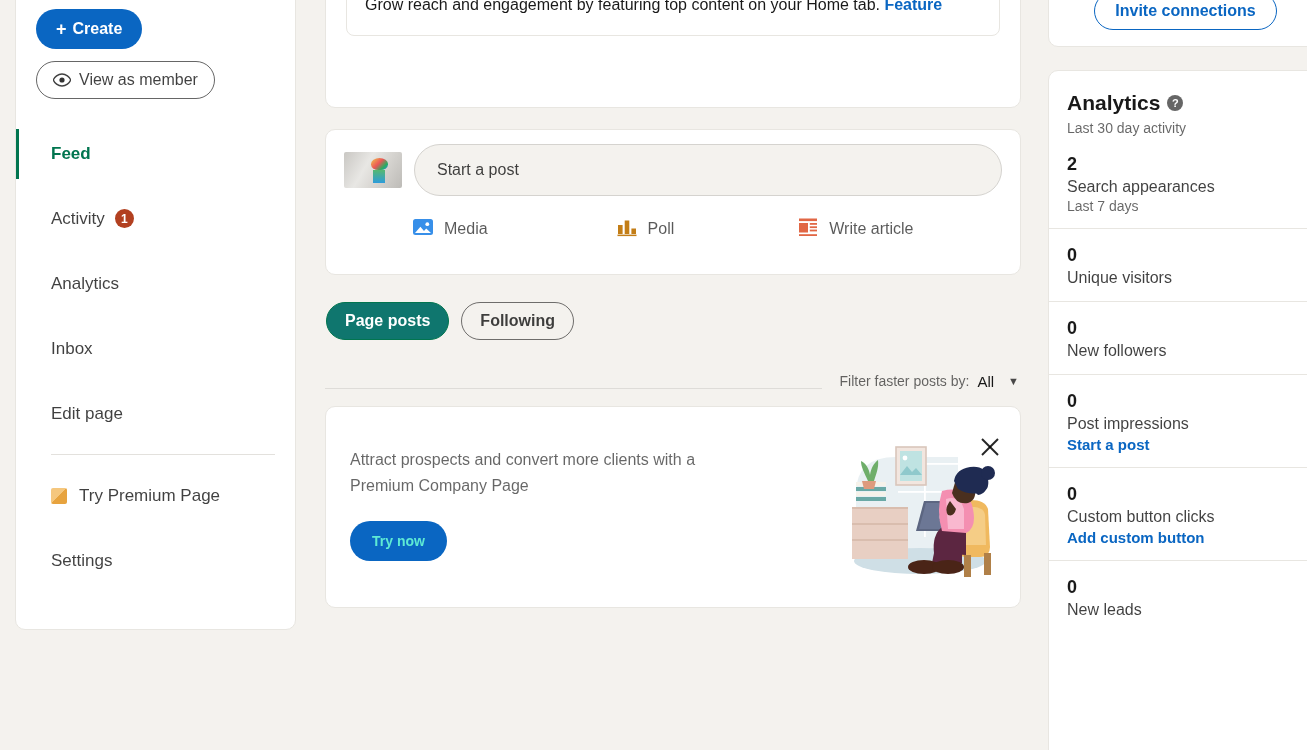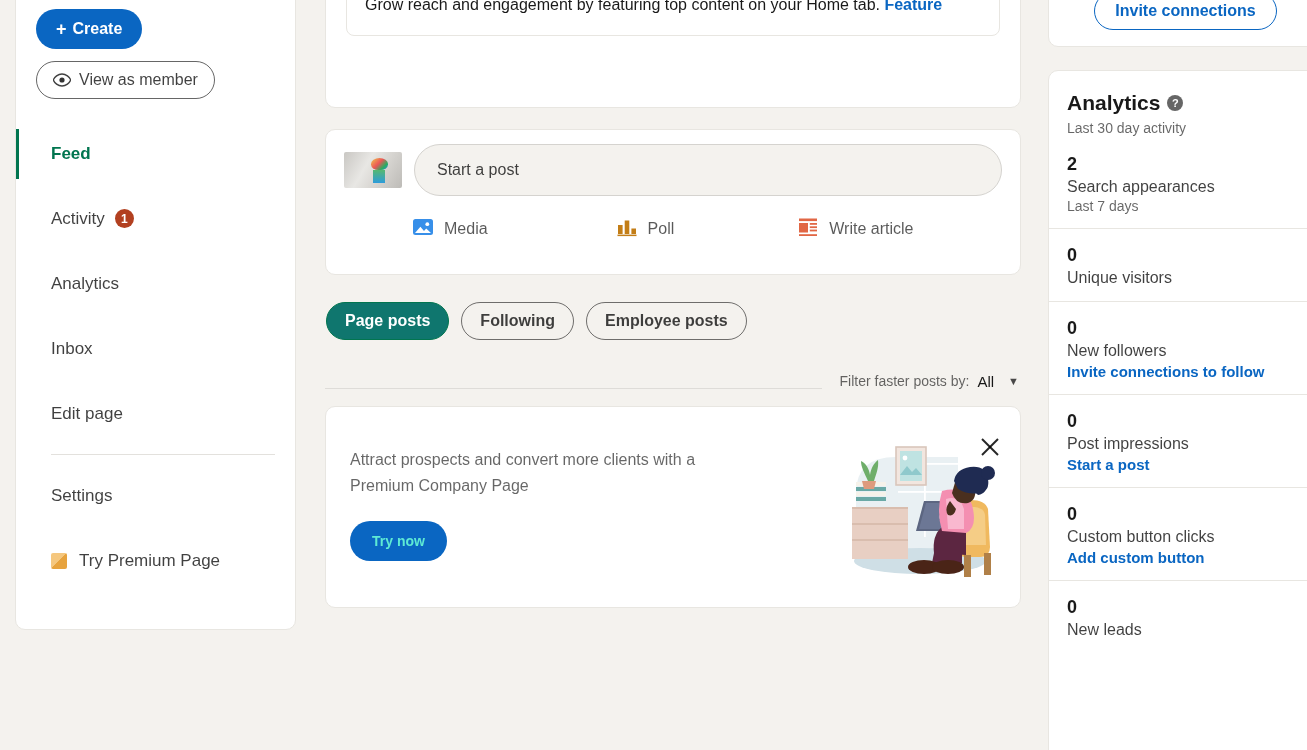--- a/index.html
+++ b/index.html
@@ -300,25 +300,25 @@
           <span>Analytics</span>
         </div>
         <div class="nav-item">
           <span>Inbox</span>
         </div>
         <div class="nav-item">
           <span>Edit page</span>
         </div>
         <div class="nav-divider"></div>
         <div class="nav-item">
-          <span>Settings</span>
-        </div>
-        <div class="nav-item">
           <span class="premium-square"></span>
           <span>Try Premium Page</span>
+        </div>
+        <div class="nav-item">
+          <span>Settings</span>
         </div>
       </div>
   </div>
 
   <div id="center">
 
     <div class="card" id="feature-card">
       <div class="feature-inner">
         <p class="feature-text">
           <span>Grow reach and engagement by featuring top content on your Home tab.</span>
@@ -366,21 +366,20 @@
             </svg>
           </span>
           <span>Write article</span>
         </div>
       </div>
     </div>
 
     <div class="tabs-row" id="tabs-row">
         <button class="pill selected">Page posts</button>
         <button class="pill">Following</button>
-        <button class="pill">Employee posts</button>
       </div>
 
     <div class="filter-row">
       <div class="filter-rule"></div>
       <span class="filter-label">Filter faster posts by:</span>
       <span class="filter-value">All</span>
       <span class="caret">▼</span>
     </div>
 
     <div class="card" id="promo-card">
@@ -454,21 +453,20 @@
           <div class="metric-label">Search appearances</div>
           <div class="metric-note">Last 7 days</div>
         </div>
         <div class="metric">
           <div class="metric-value">0</div>
           <div class="metric-label">Unique visitors</div>
         </div>
         <div class="metric">
           <div class="metric-value">0</div>
           <div class="metric-label">New followers</div>
-          <div class="metric-link">Invite connections to follow</div>
         </div>
         <div class="metric">
           <div class="metric-value">0</div>
           <div class="metric-label">Post impressions</div>
           <div class="metric-link">Start a post</div>
         </div>
         <div class="metric">
           <div class="metric-value">0</div>
           <div class="metric-label">Custom button clicks</div>
           <div class="metric-link">Add custom button</div>

